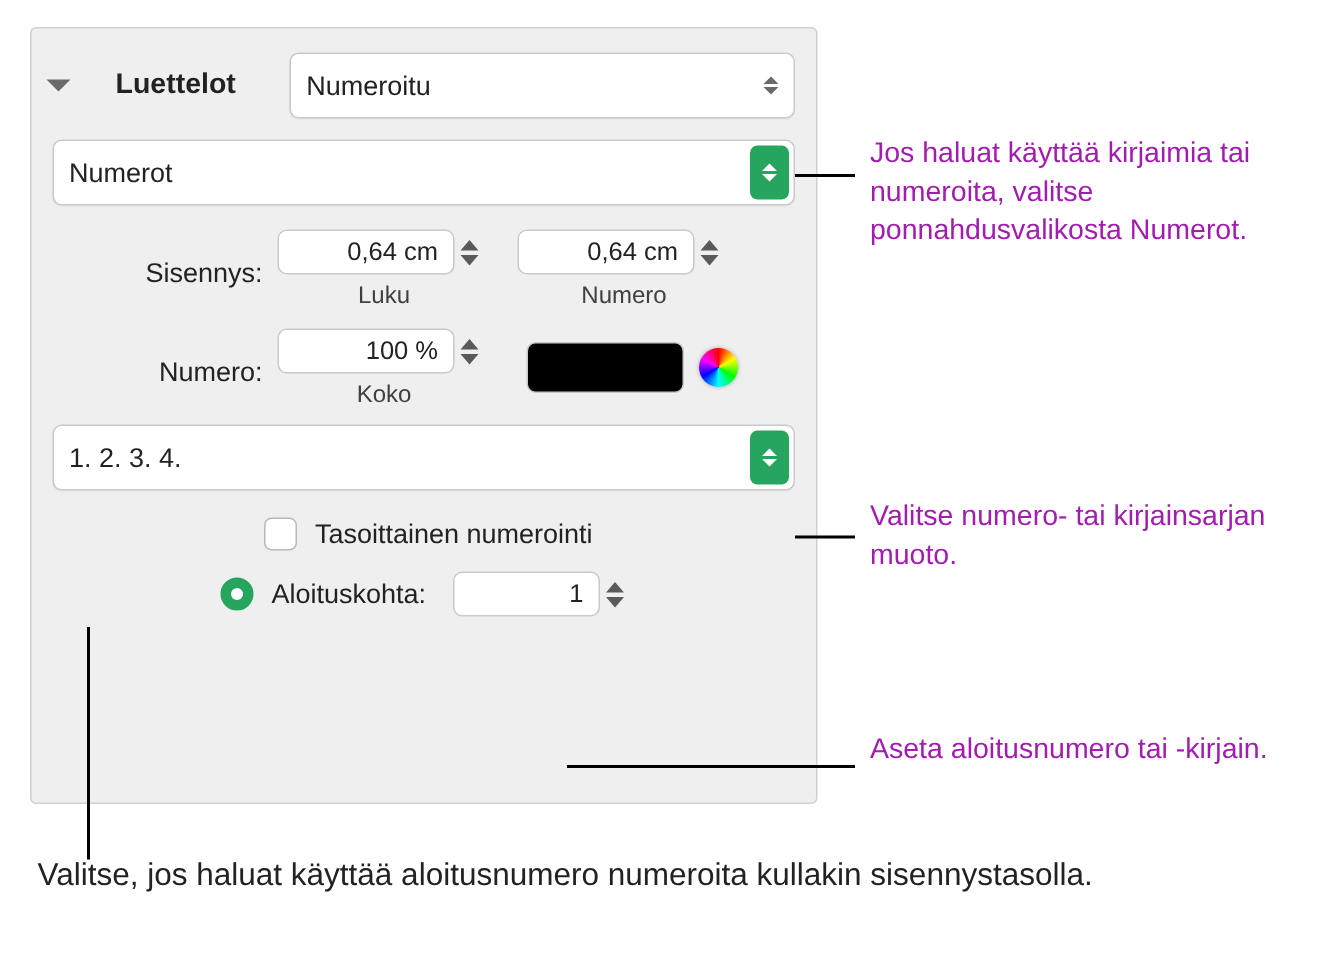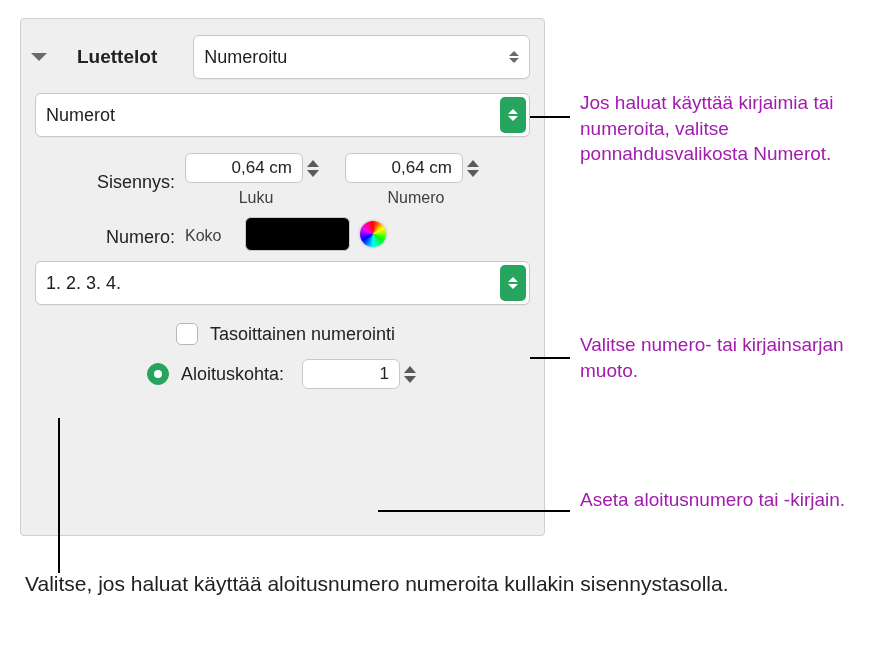--- a/index.html
+++ b/index.html
@@ -177,20 +177,29 @@
             <div class="dn"></div>
           </div>
       </div>
       <div class="sublabel">Numero</div>
     </div>
   </div>
 
   <div class="indent-row" style="margin-top:10px">
     <div class="rlabel">Numero:</div>
     <div class="stepper-group">
+      <div class="stepper">
+        <div class="numfield">
+            <span>100 %</span>
+          </div>
+        <div class="stepper-btns">
+            <div class="up"></div>
+            <div class="dn"></div>
+          </div>
+      </div>
       <div class="sublabel">Koko</div>
     </div>
     <div style="display:flex;align-items:center;padding-top:0">
       <div class="color-swatch"></div>
       <div class="color-wheel"></div>
     </div>
   </div>
 
   <div class="row" style="margin-top:10px">
     <div class="select green" style="width:100%">

